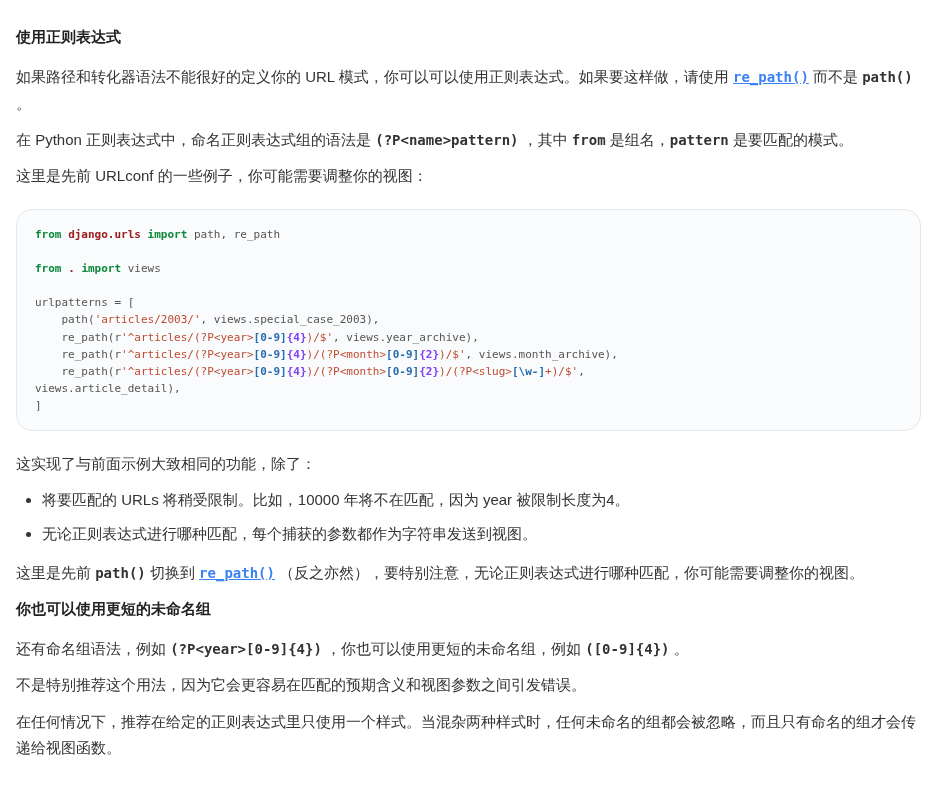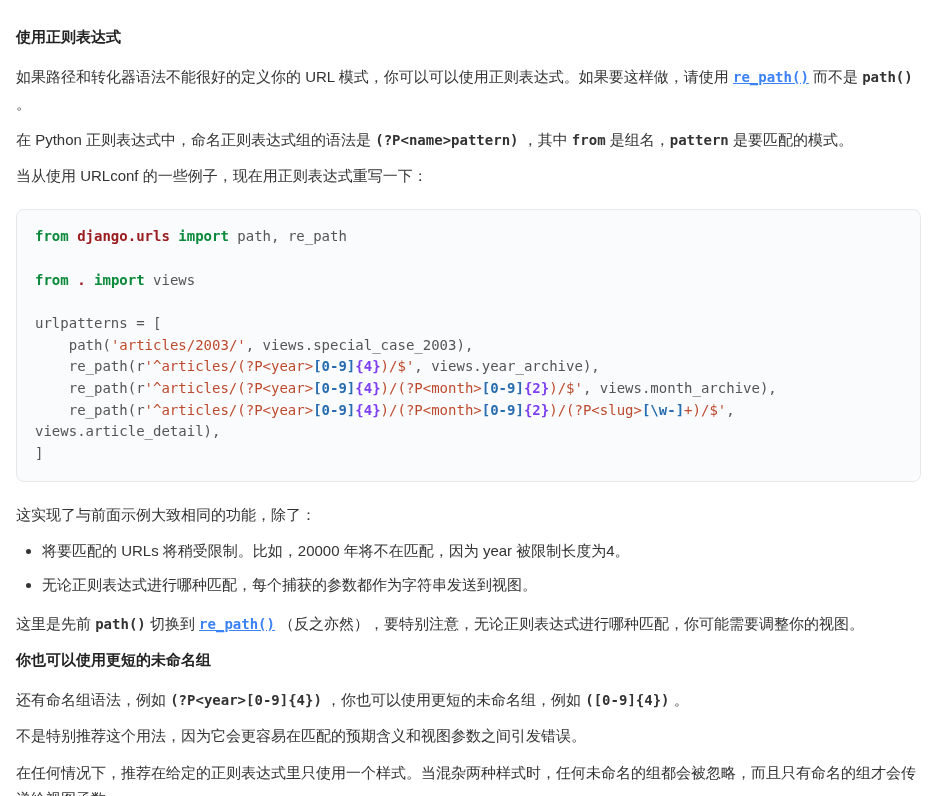--- a/index.html
+++ b/index.html
@@ -31,24 +31,24 @@
     font-family: "SFMono-Regular", Consolas, "DejaVu Sans Mono", monospace;
     font-weight: 700;
     color: #3b82f6;
     text-decoration: underline;
     font-size: 14px;
   }
 
   pre.codeblock {
     background: #fafbfc;
     border: 1px solid #e6e8ea;
-    border-radius: 8px;
+    border-radius: 16px;
     padding: 16px 18px;
     font-family: "SFMono-Regular", Consolas, "DejaVu Sans Mono", monospace;
-    font-size: 14px;
+    font-size: 11px;
     line-height: 1.55;
     white-space: pre-wrap;
     word-break: break-all;
     margin: 20px 0;
     color: #555;
   }
   .tok-kw   { color: #0a8a3a; font-weight: 700; }  
   .tok-mod  { color: #9b1d20; font-weight: 700; }  
   .tok-str  { color: #bd4a2e; }                    
   .tok-pat  { color: #276db0; font-weight: 600; }  
@@ -64,38 +64,38 @@
 <h2>使用正则表达式</h2>
 
 <p>
   <span>如果路径和转化器语法不能很好的定义你的 URL 模式，你可以可以使用正则表达式。如果要这样做，请使用 </span><a class="ref" href="#">re_path()</a><span> 而不是 </span><strong class="code">path()</strong><span> 。</span>
 </p>
 
 <p>
   <span>在 Python 正则表达式中，命名正则表达式组的语法是 </span><strong class="code">(?P&lt;name&gt;pattern)</strong><span> ，其中 </span><strong class="code">from</strong><span> 是组名，</span><strong class="code">pattern</strong><span> 是要匹配的模式。</span>
 </p>
 
-<p>当从使用 URLconf 的一些例子，现在用正则表达式重写一下：</p>
+<p>这里是先前 URLconf 的一些例子，你可能需要调整你的视图：</p>
 
 <pre class="codeblock"><span class="tok-kw">from</span> <span class="tok-mod">django.urls</span> <span class="tok-kw">import</span><span class="tok-id"> path, re_path</span>
 
 <span class="tok-kw">from</span> <span class="tok-mod">.</span> <span class="tok-kw">import</span><span class="tok-id"> views</span>
 
 <span class="tok-id">urlpatterns = [</span>
 <span class="tok-id">    path(</span><span class="tok-str">'articles/2003/'</span><span class="tok-id">, views.special_case_2003),</span>
 <span class="tok-id">    re_path(r</span><span class="tok-str">'^articles/(?P&lt;year&gt;</span><span class="tok-pat">[0-9]</span><span class="tok-cur">{4}</span><span class="tok-str">)/$'</span><span class="tok-id">, views.year_archive),</span>
 <span class="tok-id">    re_path(r</span><span class="tok-str">'^articles/(?P&lt;year&gt;</span><span class="tok-pat">[0-9]</span><span class="tok-cur">{4}</span><span class="tok-str">)/(?P&lt;month&gt;</span><span class="tok-pat">[0-9]</span><span class="tok-cur">{2}</span><span class="tok-str">)/$'</span><span class="tok-id">, views.month_archive),</span>
 <span class="tok-id">    re_path(r</span><span class="tok-str">'^articles/(?P&lt;year&gt;</span><span class="tok-pat">[0-9]</span><span class="tok-cur">{4}</span><span class="tok-str">)/(?P&lt;month&gt;</span><span class="tok-pat">[0-9]</span><span class="tok-cur">{2}</span><span class="tok-str">)/(?P&lt;slug&gt;</span><span class="tok-pat">[\w-]</span><span class="tok-str">+)/$'</span><span class="tok-id">, </span>
 <span class="tok-id">views.article_detail),</span>
 <span class="tok-id">]</span></pre>
 
 <p>这实现了与前面示例大致相同的功能，除了：</p>
 
 <ul>
-  <li>将要匹配的 URLs 将稍受限制。比如，20000 年将不在匹配，因为 year 被限制长度为4。</li>
+  <li>将要匹配的 URLs 将稍受限制。比如，10000 年将不在匹配，因为 year 被限制长度为4。</li>
   <li>无论正则表达式进行哪种匹配，每个捕获的参数都作为字符串发送到视图。</li>
 </ul>
 
 <p>
   <span>这里是先前 </span><strong class="code">path()</strong><span> 切换到 </span><a class="ref" href="#">re_path()</a><span> （反之亦然），要特别注意，无论正则表达式进行哪种匹配，你可能需要调整你的视图。</span>
 </p>
 
 <h2>你也可以使用更短的未命名组</h2>
 
 <p>

